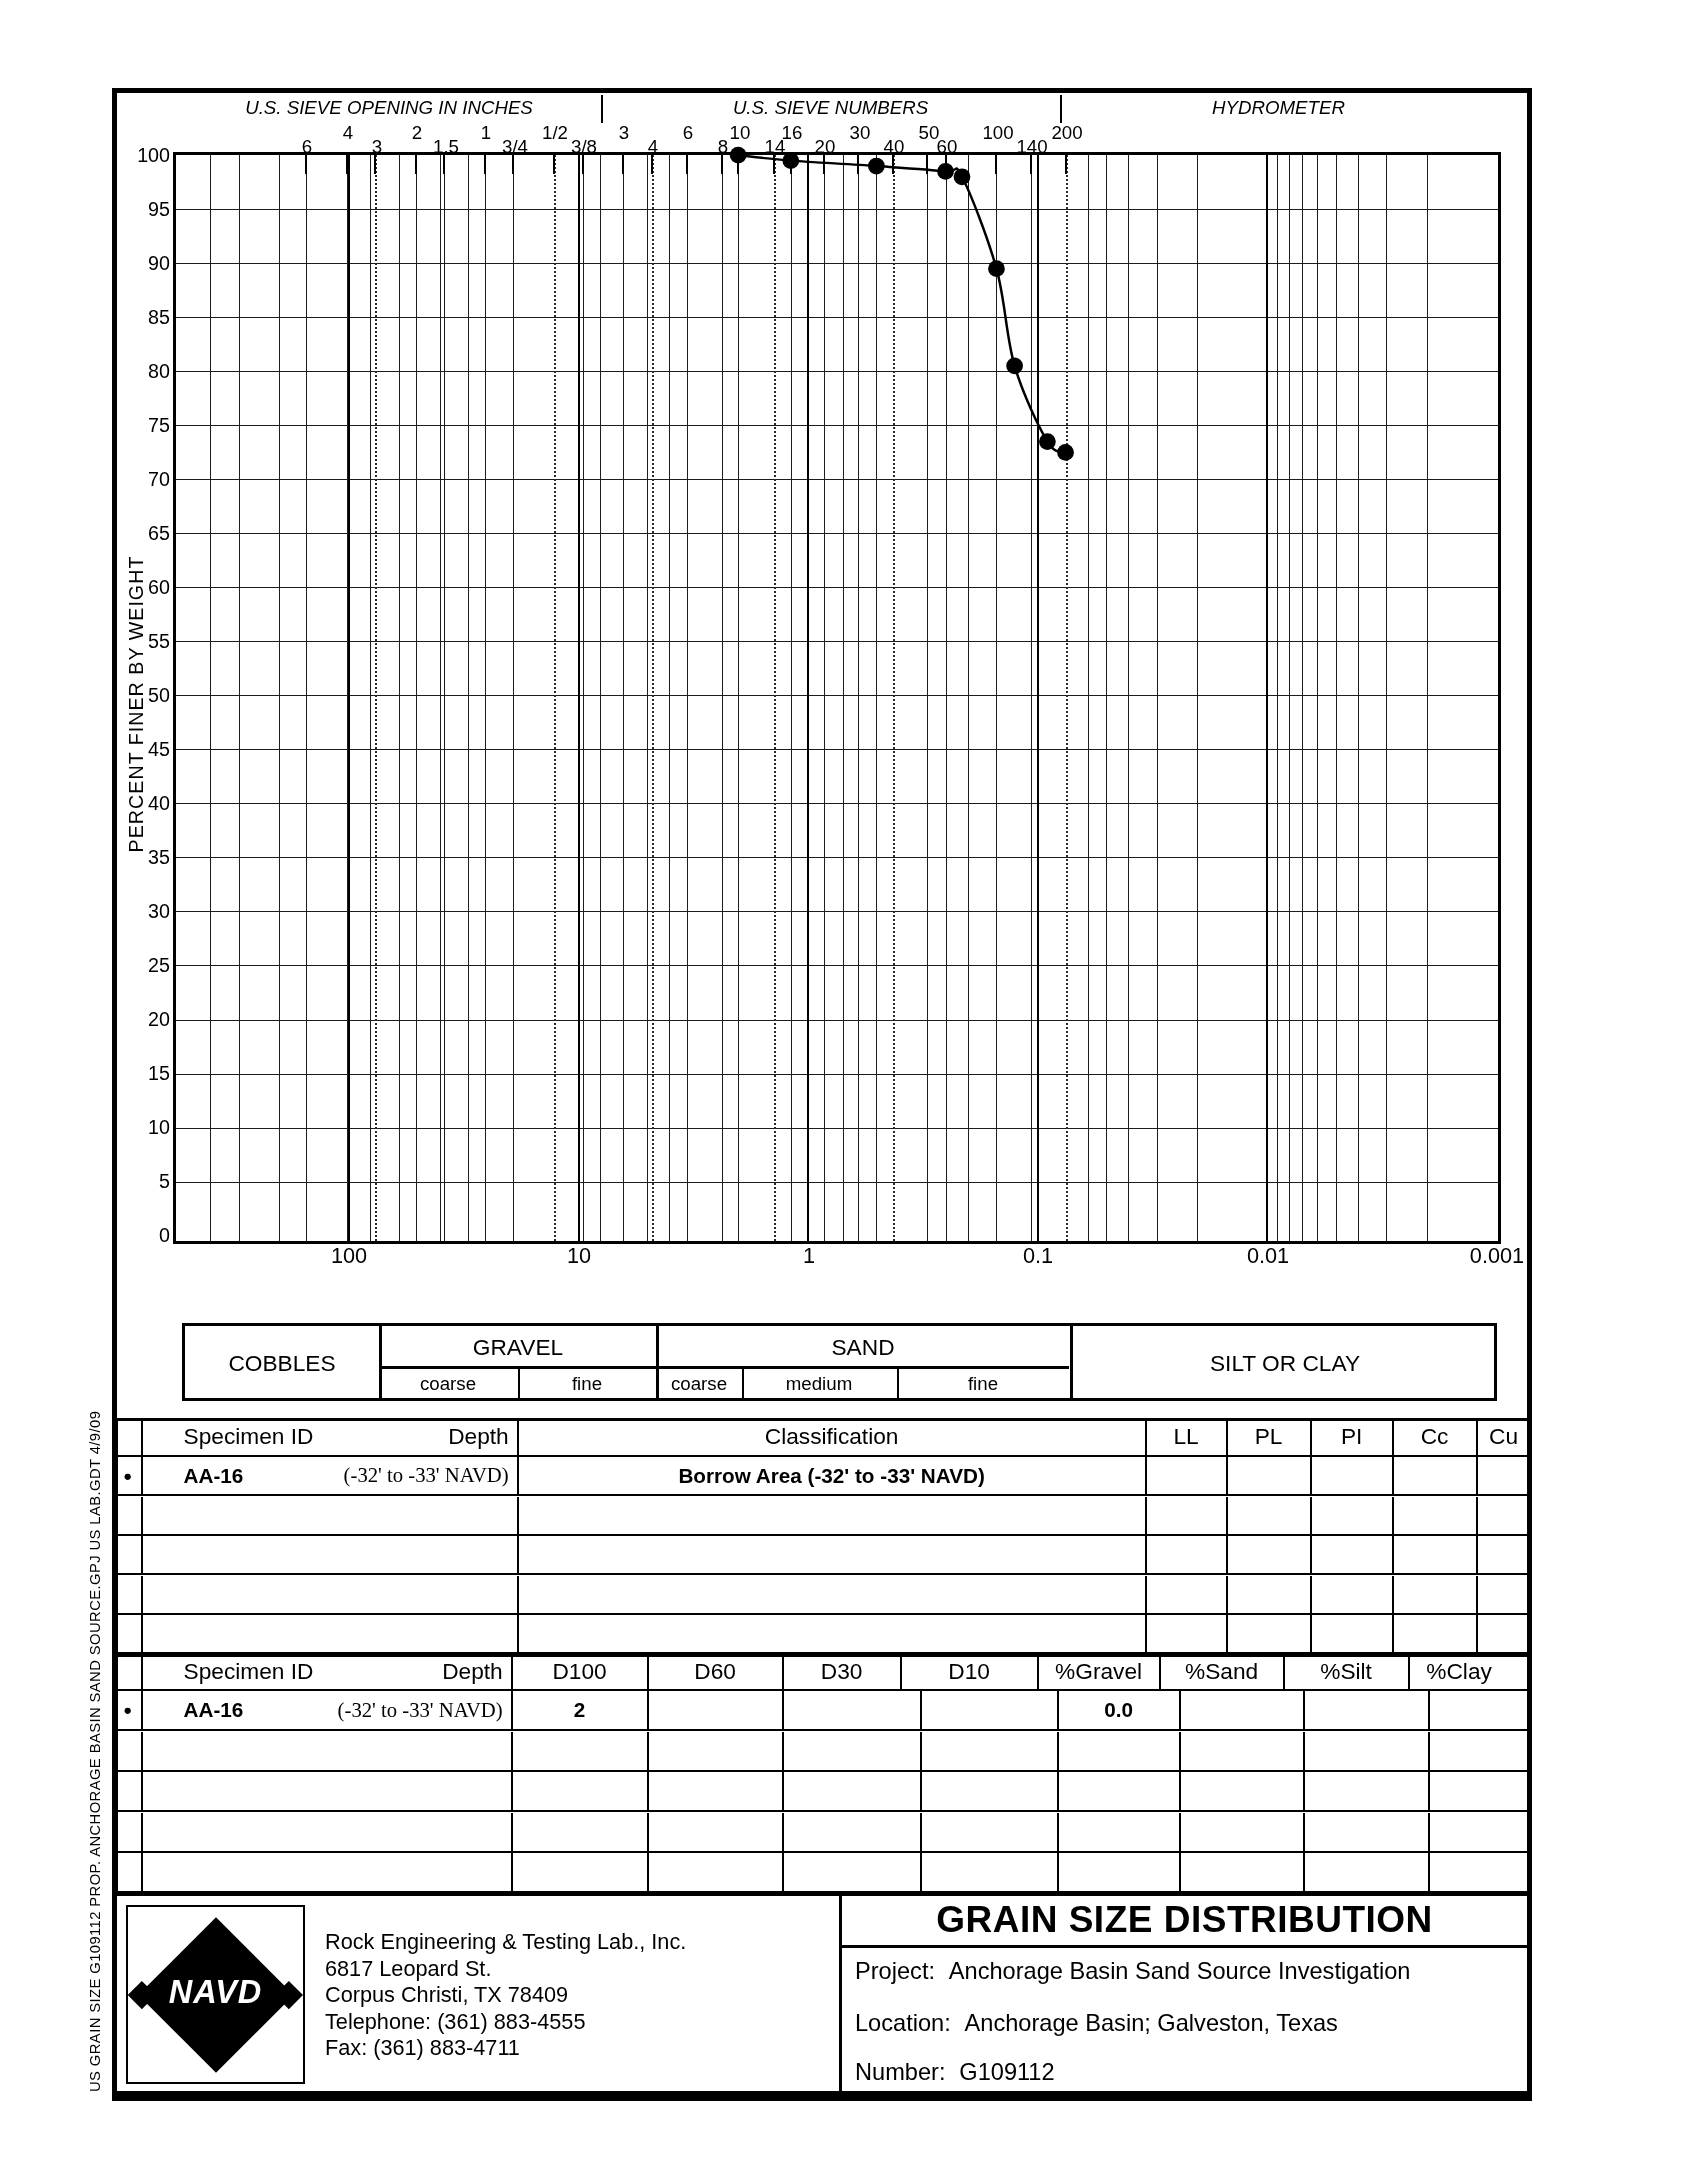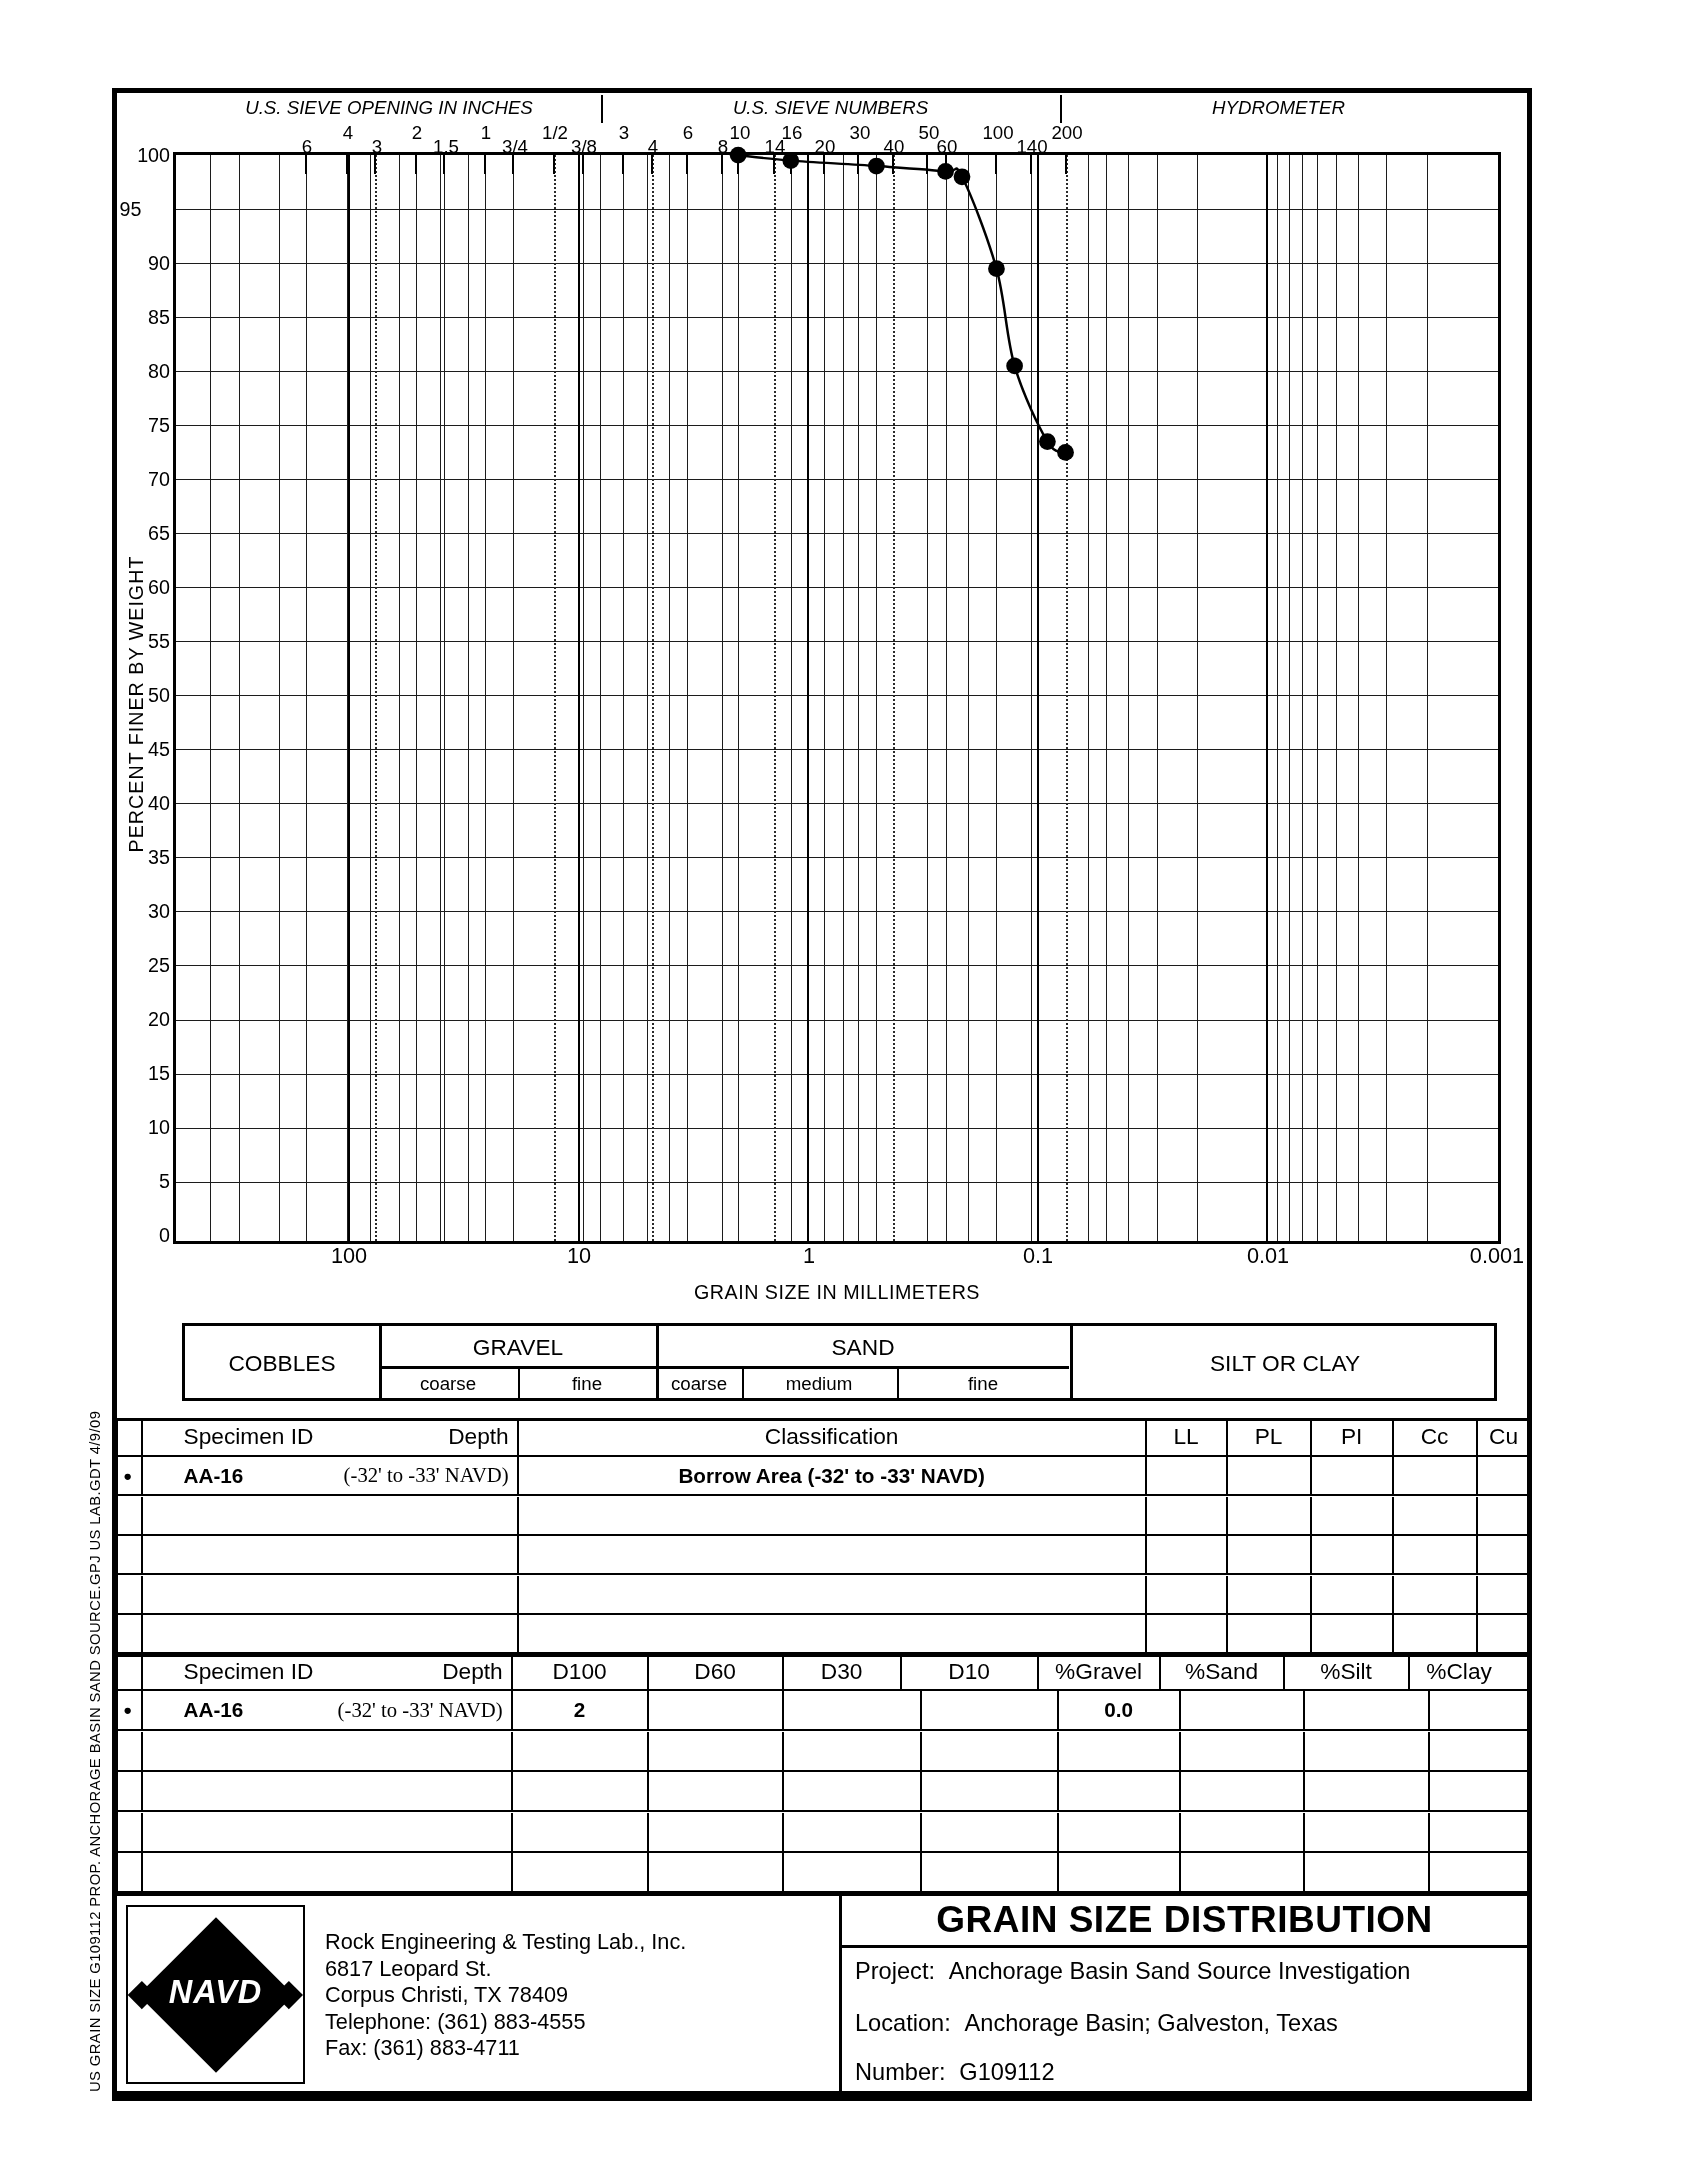--- a/index.html
+++ b/index.html
@@ -201,21 +201,21 @@
         <circle cx="797.9" cy="21.9" r="8.5" fill="#000"></circle>
         <circle cx="832.9" cy="115.2" r="8.5" fill="#000"></circle>
         <circle cx="851.3" cy="213.9" r="8.5" fill="#000"></circle>
         <circle cx="884.6" cy="290.7" r="8.5" fill="#000"></circle>
         <circle cx="903.0" cy="301.7" r="8.5" fill="#000"></circle>
       </svg>
     </div>
 
   <div id="ylabels">
       <div class="ylab" style="top: 144px;">100</div>
-      <div class="ylab" style="top: 198px; text-align: center;">95</div>
+      <div class="ylab" style="top: 198px;">95</div>
       <div class="ylab" style="top: 252px;">90</div>
       <div class="ylab" style="top: 306px;">85</div>
       <div class="ylab" style="top: 360px;">80</div>
       <div class="ylab" style="top: 414px;">75</div>
       <div class="ylab" style="top: 468px;">70</div>
       <div class="ylab" style="top: 522px;">65</div>
       <div class="ylab" style="top: 576px;">60</div>
       <div class="ylab" style="top: 630px;">55</div>
       <div class="ylab" style="top: 684px;">50</div>
       <div class="ylab" style="top: 738px;">45</div>
@@ -231,21 +231,20 @@
     </div>
   <div class="yaxis-title">PERCENT FINER BY WEIGHT</div>
   <div id="xlabels">
       <div class="xlab" style="left: 349px;">100</div>
       <div class="xlab" style="left: 579px;">10</div>
       <div class="xlab" style="left: 809px;">1</div>
       <div class="xlab" style="left: 1038px;">0.1</div>
       <div class="xlab" style="left: 1268px;">0.01</div>
       <div class="xlab" style="left: 1497px;">0.001</div>
     </div>
-  <div class="xaxis-title">GRAIN SIZE IN MILLIMETERS</div>
 
   <div id="band" style="position: absolute; left: 182px; top: 1323px; width: 1315px; height: 78px; border: 3px solid rgb(0, 0, 0); box-sizing: border-box;">
       <div class="bandline" style="left: 194px; top: 0px; bottom: 0px; width: 3px;"></div>
       <div class="bandline" style="left: 471px; top: 0px; bottom: 0px; width: 3px;"></div>
       <div class="bandline" style="left: 885px; top: 0px; bottom: 0px; width: 3px;"></div>
       <div class="bandline" style="left: 194px; width: 690px; top: 40px; height: 3px;"></div>
       <div class="bandline" style="left: 333px; top: 40px; bottom: 0px; width: 2px;"></div>
       <div class="bandline" style="left: 557px; top: 40px; bottom: 0px; width: 2px;"></div>
       <div class="bandline" style="left: 712px; top: 40px; bottom: 0px; width: 2px;"></div>
       <div class="bandtext" style="left: 97px; top: 37px; font-size: 22.7px;">COBBLES</div>

